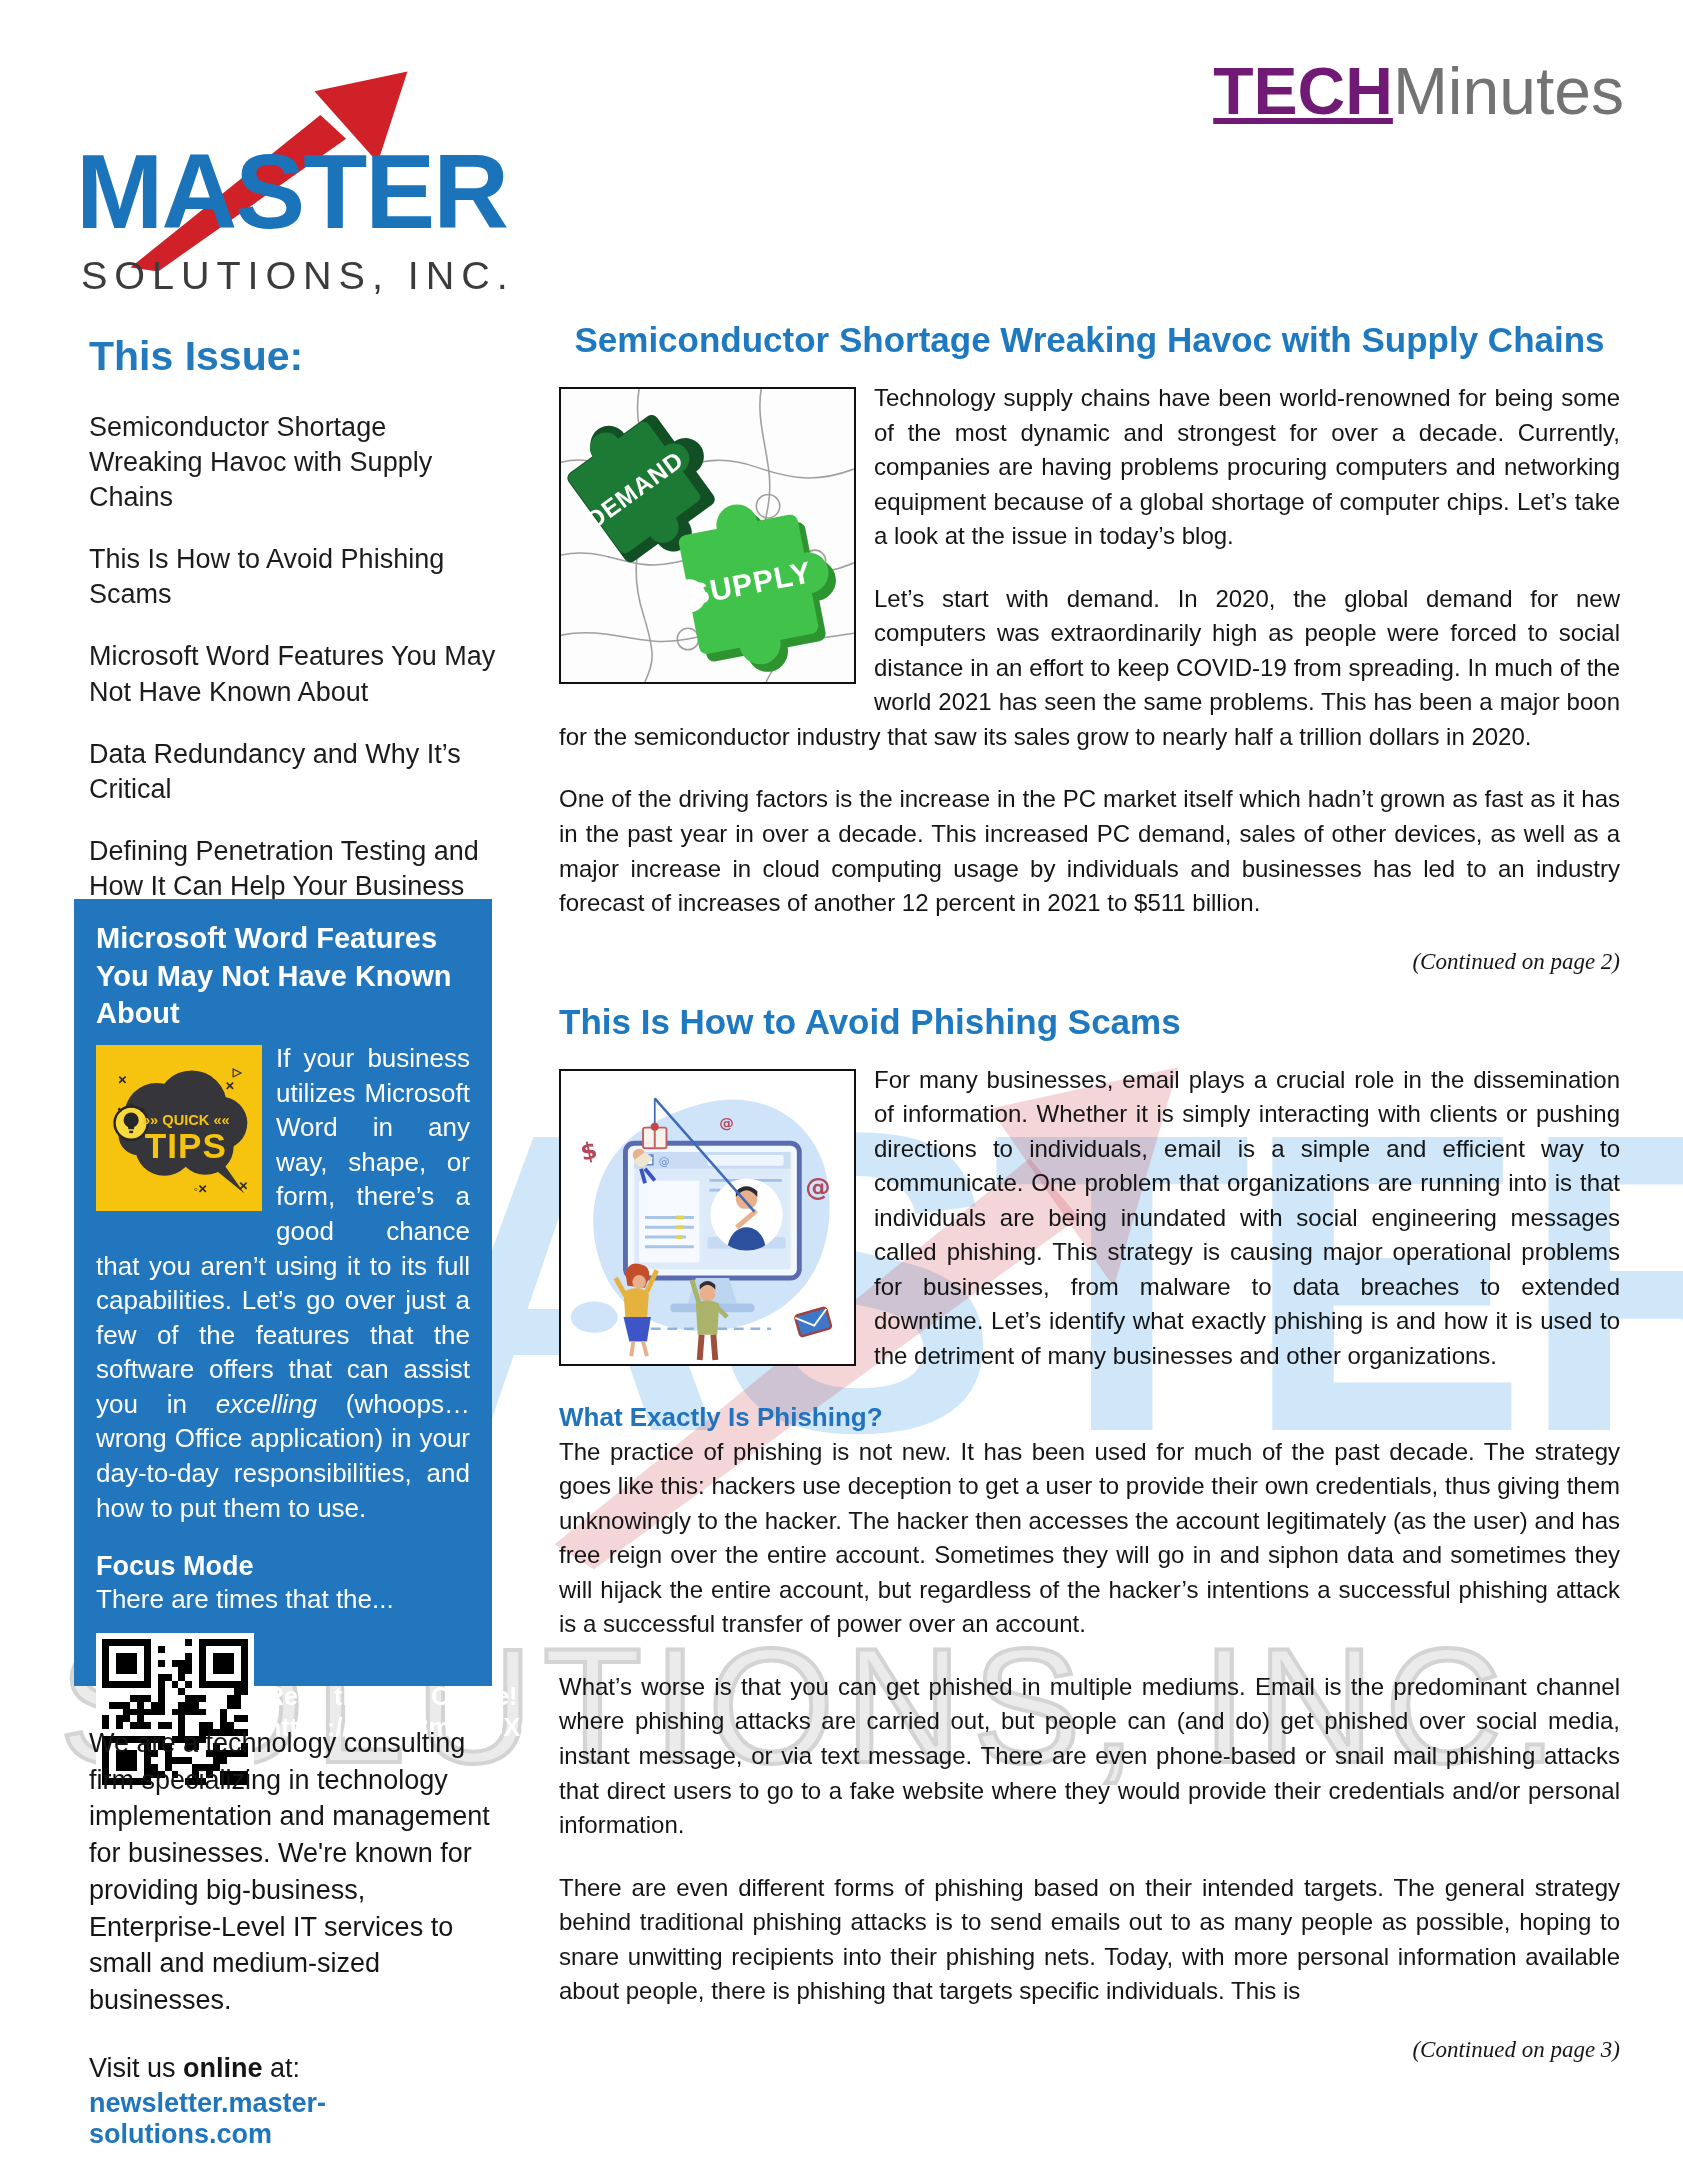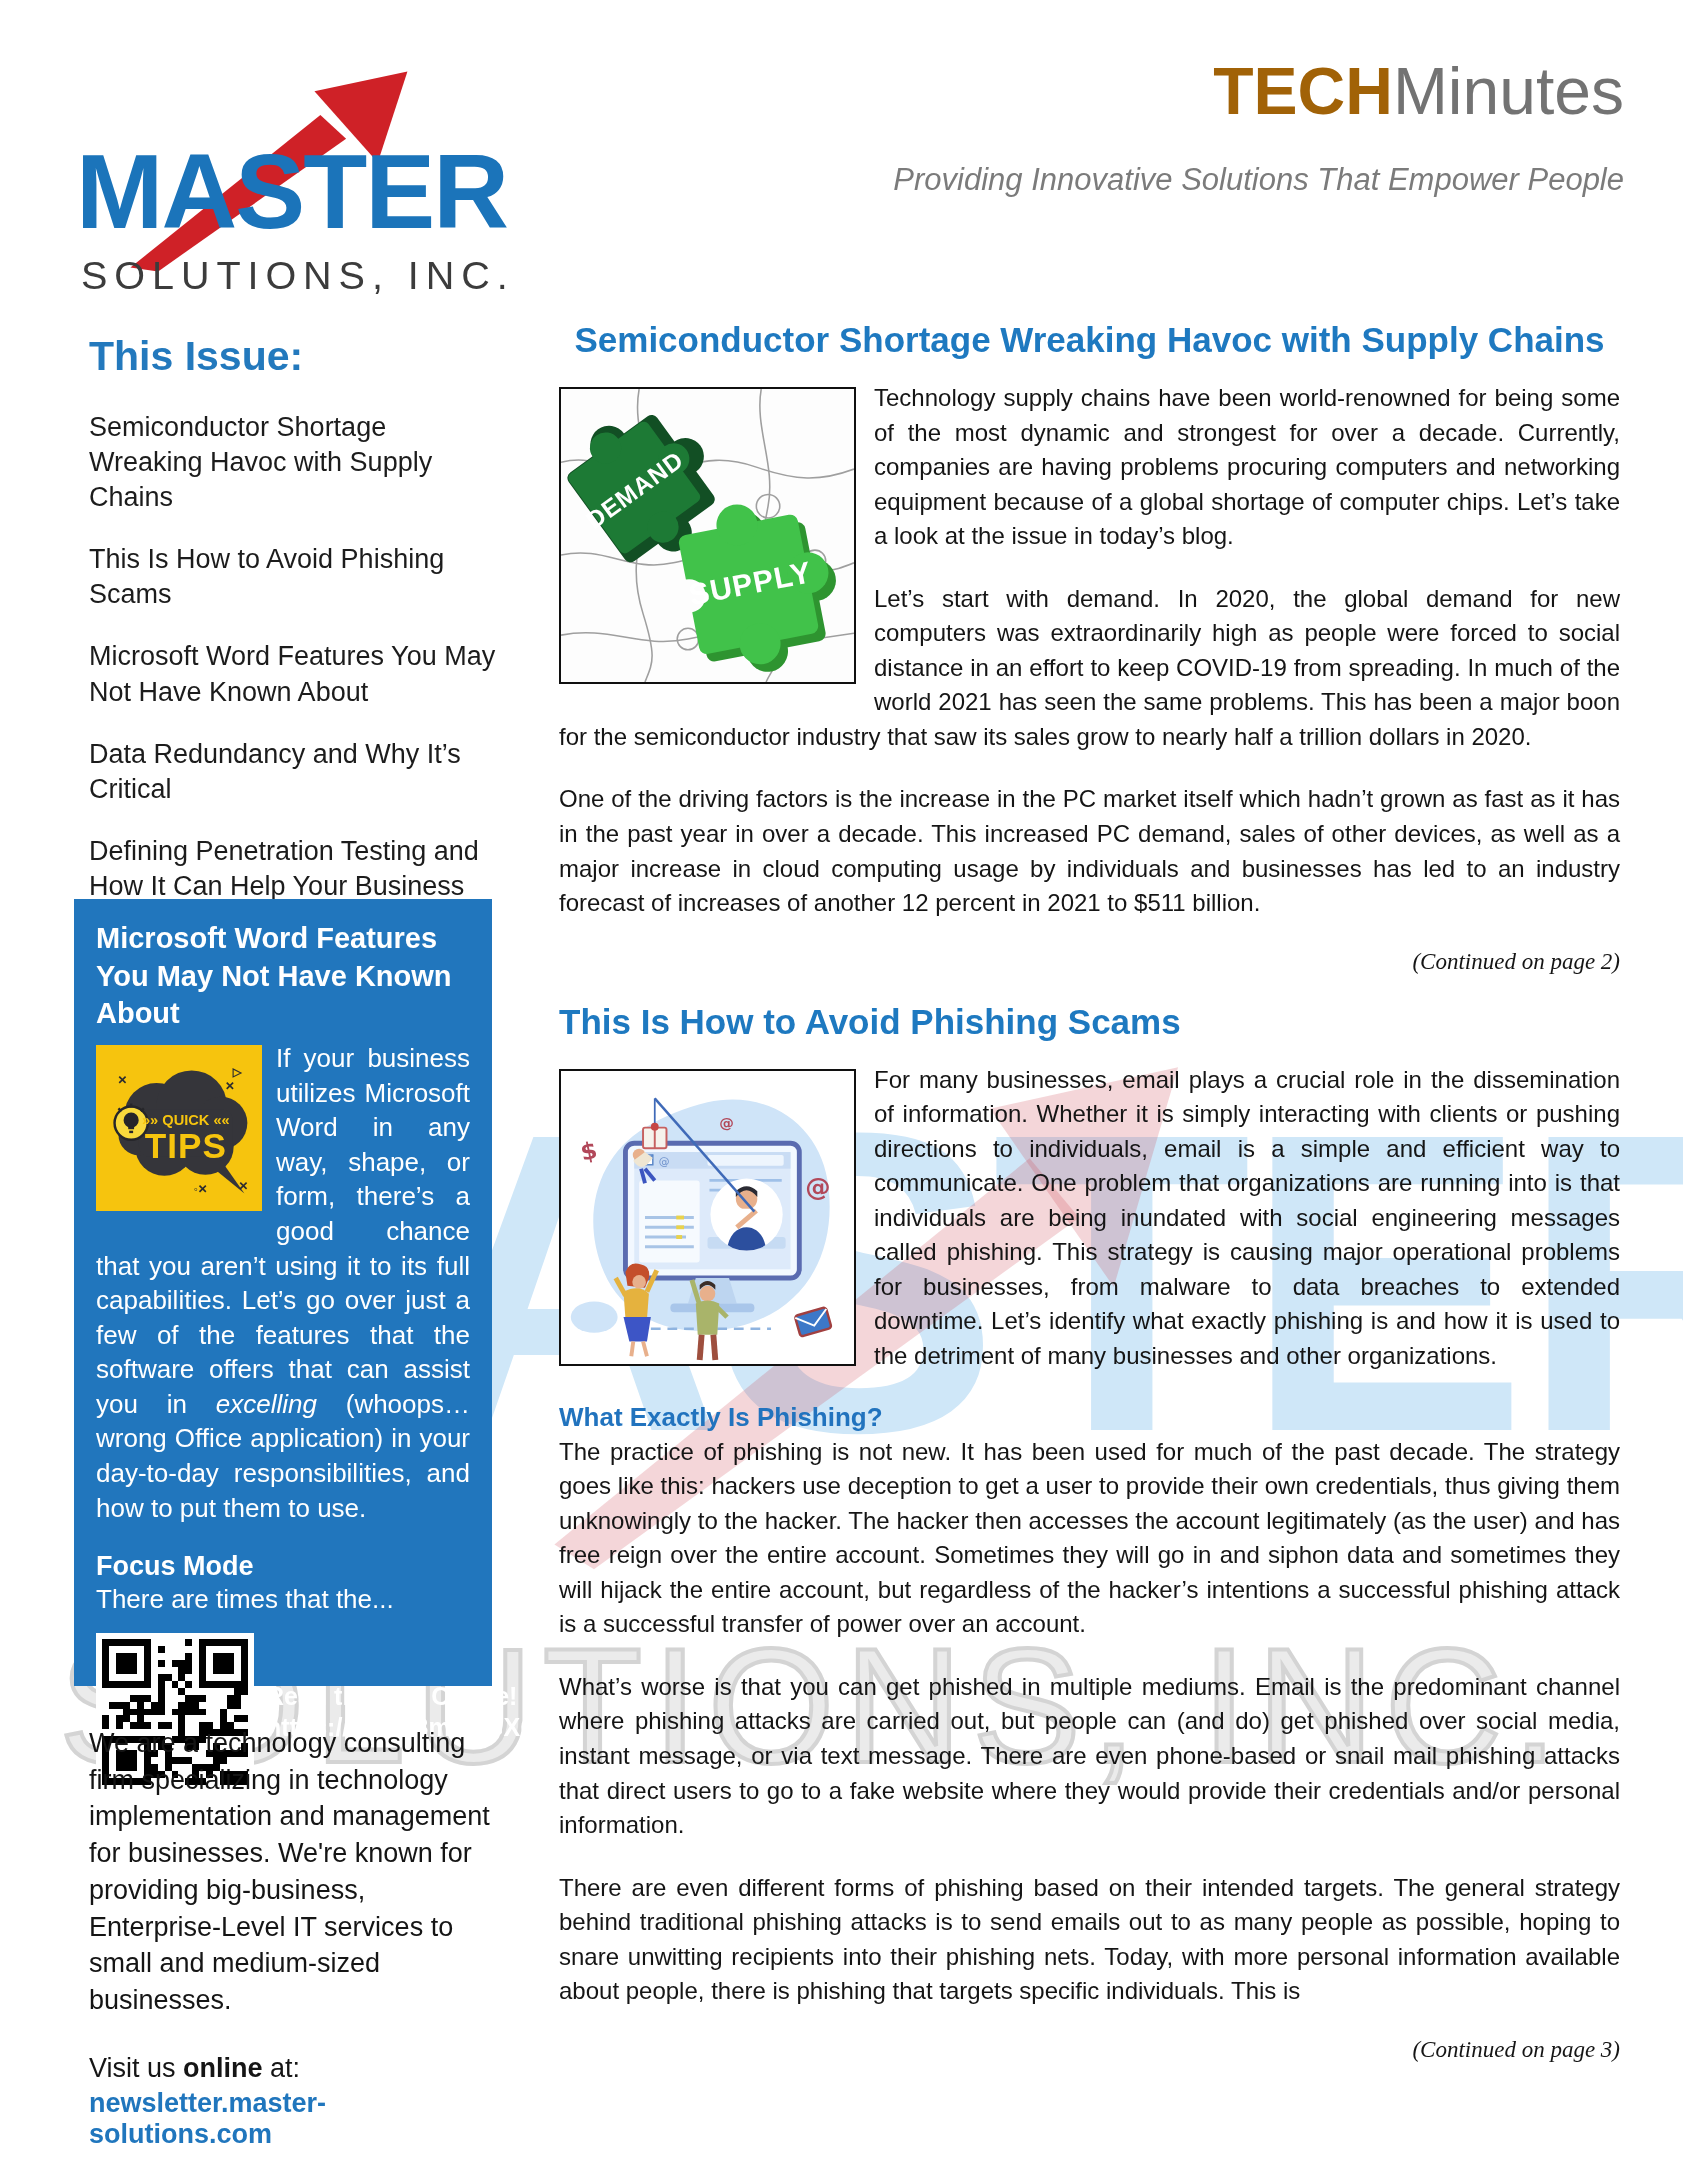--- a/index.html
+++ b/index.html
@@ -9,21 +9,21 @@
   .watermark{position:absolute;inset:0;z-index:0;pointer-events:none;}
   .wm-master{position:absolute;left:69px;top:1069px;font-size:426px;font-weight:bold;
              letter-spacing:-8px;color:#cfe7f8;white-space:nowrap;line-height:1;}
   .wm-sol{position:absolute;left:59px;top:1624px;font-size:163px;letter-spacing:10px;
           color:#ebebeb;-webkit-text-stroke:4px #d4d4d4;white-space:nowrap;line-height:1;}
   .wm-arrow{position:absolute;left:0;top:0;}
   
   .logo{position:absolute;left:79px;top:30px;width:554px;height:282px;z-index:2;}
   .masthead{position:absolute;top:57px;right:59px;text-align:right;z-index:2;}
   .masthead-line1{font-size:66px;line-height:1.05;}
-  .mh-bold{font-weight:bold;color:#a16207;}
+  .mh-bold{font-weight:bold;color:#701a75;text-decoration:underline;}
   .mh-light{color:#737373;}
   .mh-date{font-size:45px;font-weight:bold;color:#8f8f8f;margin-top:16px;}
   .mh-tagline{font-size:31px;font-style:italic;color:#7b7b7b;margin-top:36px;}
   
   .sidebar{position:absolute;left:89px;top:333px;width:408px;z-index:2;}
   .issue-heading{font-size:41px;font-weight:bold;color:#2379bd;margin:0 0 30px 0;}
   .issue-list{list-style:none;margin:0;padding:0;}
   .issue-list li{font-size:27px;line-height:1.3;color:#1c1c1c;margin-bottom:27px;}
   .word-box{position:absolute;left:74px;top:899px;width:374px;height:745px;z-index:2;
             background:#2176bd;color:#fff;padding:21px 22px;}
@@ -69,21 +69,20 @@
 
   <svg class="logo" viewBox="0 0 560 285">
     <polygon points="52,240 244,86 270,110 80,244" fill="#cf2127"></polygon>
     <polygon points="238,62 332,42 302,134" fill="#cf2127"></polygon>
     <text x="-3" y="200" font-family="Liberation Sans, sans-serif" font-size="106" font-weight="bold" fill="#1b74ba" letter-spacing="-2">MASTER</text>
     <text x="2" y="262" font-family="Liberation Sans, sans-serif" font-size="40" letter-spacing="7" fill="#3c3c3c">SOLUTIONS, INC.</text>
   </svg>
 
   <div class="masthead">
     <div class="masthead-line1"><span class="mh-bold">TECH</span><span class="mh-light">Minutes</span></div>
-    <div class="mh-tagline">Providing Innovative Solutions That Empower People</div>
   </div>
 
   <div class="sidebar">
     <h2 class="issue-heading">This Issue:</h2>
     <ul class="issue-list">
       <li>Semiconductor Shortage Wreaking Havoc with Supply Chains</li>
       <li>This Is How to Avoid Phishing Scams</li>
       <li>Microsoft Word Features You May Not Have Known About</li>
       <li>Data Redundancy and Why It’s Critical</li>
       <li>Defining Penetration Testing and How It Can Help Your Business</li>

